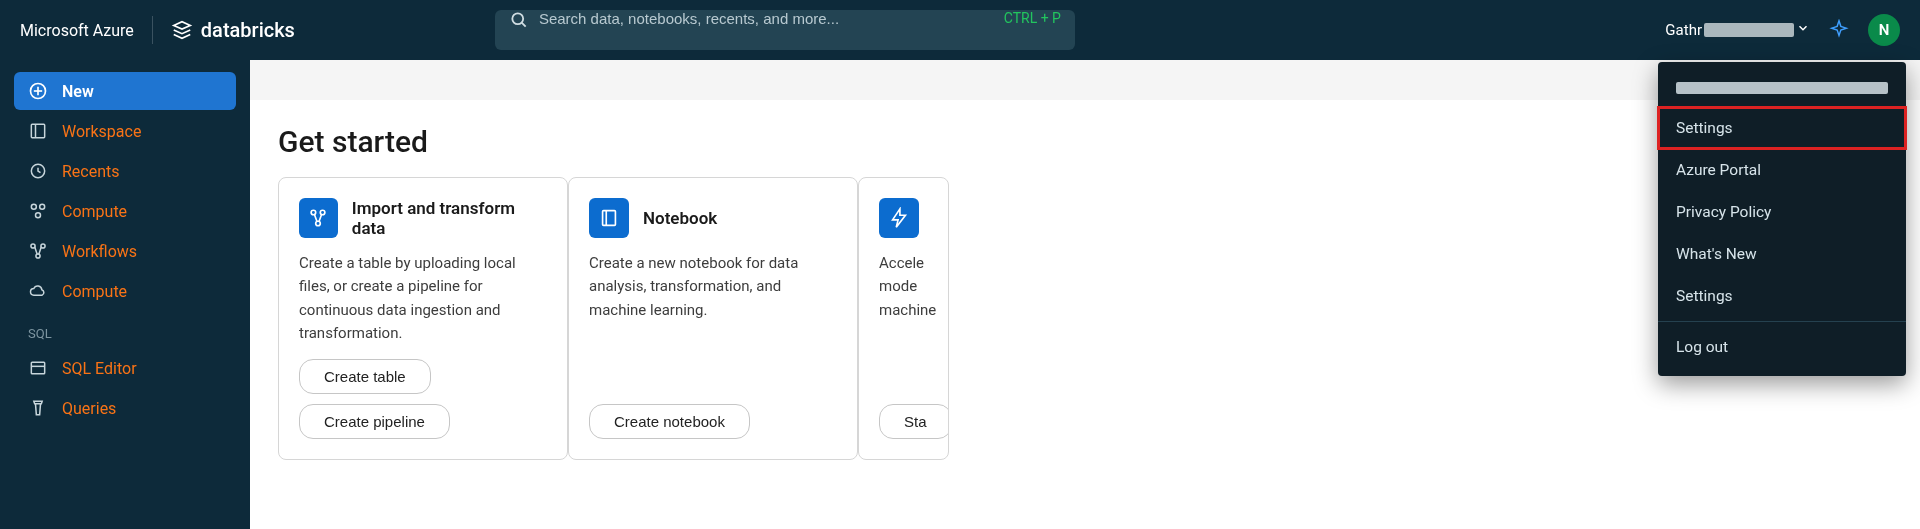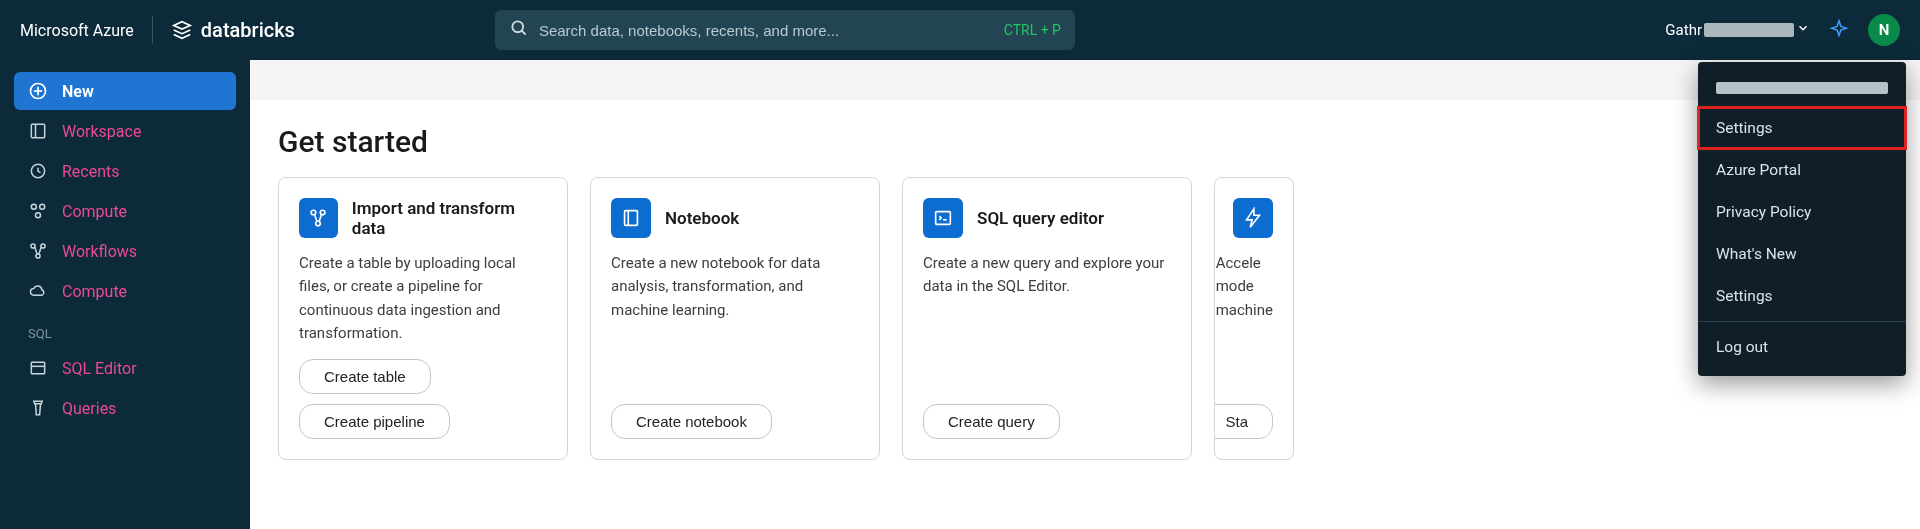--- a/index.html
+++ b/index.html
@@ -28,21 +28,21 @@
     }
     .db-logo { width: 22px; height: 22px; }
     .search-box {
       flex: 0 0 auto;
       margin-left: 200px;
       width: 580px;
       height: 40px;
       background: #234453;
       border-radius: 6px;
       display: flex;
-      align-items: center;
+      align-items: flex-start;
       padding: 0 14px;
       gap: 10px;
       color: #c7d5db;
     }
     .search-box input {
       flex: 1;
       background: transparent;
       border: none;
       outline: none;
       color: #fff;
@@ -71,40 +71,40 @@
       color: #d7e4ea;
       padding: 12px 14px;
       display: flex; flex-direction: column; gap: 2px;
     }
     .nav-item {
       display: flex; align-items: center; gap: 14px;
       padding: 9px 14px;
       border-radius: 6px;
       font-size: 16px;
       cursor: pointer;
-      color: #ec4899;
+      color: #f97316;
     }
     .nav-item.primary {
       background: #1f75d1;
       color: #fff;
       font-weight: 600;
     }
     .nav-item .icon { width: 20px; height: 20px; flex: 0 0 20px; display:flex; align-items:center; justify-content:center; }
     .section-label {
       font-size: 13px; color: #7d95a0; padding: 14px 14px 6px;
     }
     .main {
       flex: 1;
       background: #fff;
       padding: 24px 28px;
       overflow: hidden;
       margin-top: 40px;
     }
     .page-title { font-size: 30px; font-weight: 500; color: #1a1a1a; margin-bottom: 18px; }
-    .cards { display: flex; gap: 22px; }
+    .cards { display: flex; }
     .card {
       width: 290px;
       border: 1px solid #d6d6d6;
       border-radius: 8px;
       padding: 20px;
       display: flex; flex-direction: column;
     }
     .card-head { display: flex; align-items: center; gap: 14px; margin-bottom: 14px; }
     .card-icon {
       width: 40px; height: 40px; border-radius: 6px;
@@ -120,21 +120,21 @@
       background: #fff;
       font-size: 15px;
       color: #222;
       cursor: pointer;
     }
     
     .dropdown {
       position: absolute;
       top: 62px;
       right: 14px;
-      width: 208px;
+      width: 248px;
       background: #0f1e27;
       border-radius: 4px;
       box-shadow: 0 8px 24px rgba(0,0,0,.4);
       padding: 8px 0;
       color: #d7e4ea;
       z-index: 50;
     }
     .dd-header {
       padding: 12px 18px;
       border-bottom: 1px solid #25414f;
@@ -332,38 +332,22 @@
               </svg>
             </div>
           <div class="card-title">Notebook</div>
         </div>
         <div class="card-desc">Create a new notebook for data analysis, transformation, and machine learning.</div>
         <div class="card-actions">
           <button class="btn">Create notebook</button>
         </div>
       </div>
 
-      <div class="card">
-        <div class="card-head">
-          <div class="card-icon">
-              <svg width="22" height="22" viewBox="0 0 24 24" fill="none" stroke="#fff" stroke-width="1.8">
-                <rect x="4" y="5" width="16" height="14" rx="1"></rect>
-                <polyline points="8 10 10 12 8 14"></polyline>
-                <line x1="12" y1="14" x2="16" y2="14"></line>
-              </svg>
-            </div>
-          <div class="card-title">SQL query editor</div>
-        </div>
-        <div class="card-desc">Create a new query and explore your data in the SQL Editor.</div>
-        <div class="card-actions">
-          <button class="btn">Create query</button>
-        </div>
-      </div>
-
-      <div class="card" style="width:80px; overflow:hidden;align-items:flex-end;">
+
+      <div class="card" style="width:91px; overflow:hidden;">
         <div class="card-head">
           <div class="card-icon">
               <svg width="22" height="22" viewBox="0 0 24 24" fill="none" stroke="#fff" stroke-width="1.8">
                 <polygon points="13 2 5 14 11 14 9 22 19 9 13 9 13 2"></polygon>
               </svg>
             </div>
         </div>
         <div class="card-desc">
           <span>Accele</span><br>
           <span>mode</span><br>

